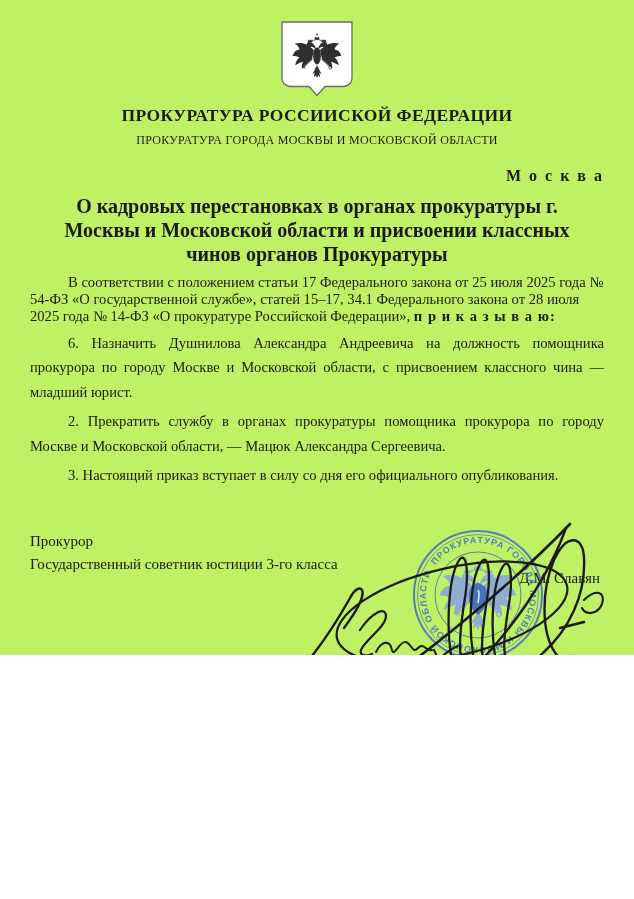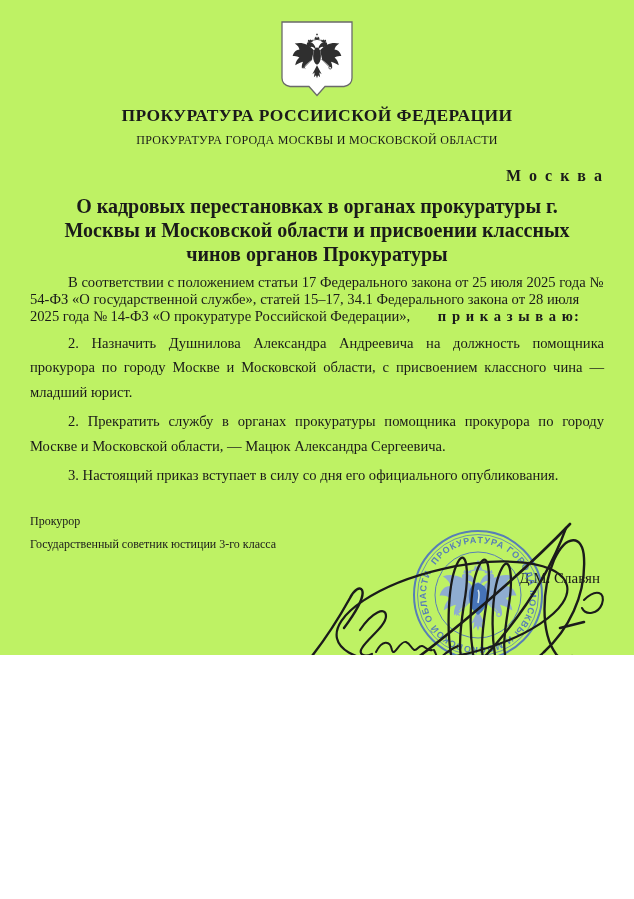--- a/index.html
+++ b/index.html
@@ -22,23 +22,23 @@
   .issue-date{
     font-style:italic;font-size:18px;color:#23466e;
     border-bottom:1.4px solid #23466e;padding:0 8px 1px 2px;
   }
   .doc-number{border-bottom:1.4px solid #23466e;padding:0 6px 1px 2px;font-size:18px;}
   .doc-number .no-sign{color:#23466e;font-style:normal;font-weight:bold;}
   .doc-number .no-val{color:#4a7ab5;font-style:italic;}
   .city{margin-top:16px;text-align:right;font-weight:bold;font-size:16px;line-height:20px;letter-spacing:2px;}
   .subject{margin-top:8px;text-align:center;font-weight:bold;font-size:20px;line-height:24px;padding:0 28px;}
   .intro{margin:8px 0 0 0;font-size:14.6px;line-height:17.2px;text-align:left;text-indent:38px;}
-  .intro .command{font-weight:bold;letter-spacing:1px;margin-left:24px;}
+  .intro .command{font-weight:bold;letter-spacing:1px;}
   .order-item{margin:5px 0 0 0;font-size:14.6px;line-height:24.5px;text-align:justify;text-indent:38px;}
-  .sig-block{margin-top:24px;font-size:12px;line-height:19px;}
+  .sig-block{margin-top:44px;font-size:15px;line-height:19px;}
   .sig-block .pos3{margin-top:4px;}
   .sig-name{position:absolute;top:570px;right:34px;font-size:15px;z-index:1;}
   .overlay{position:absolute;left:0;top:0;width:634px;height:899px;z-index:3;pointer-events:none;}
   .defs-hidden{position:absolute;width:0;height:0;overflow:hidden;}
 </style>
 </head>
 <body>
 
 <svg class="defs-hidden" aria-hidden="true">
   <defs>
@@ -85,21 +85,21 @@
   <div class="org1">ПРОКУРАТУРА РОССИИСКОЙ ФЕДЕРАЦИИ</div>
   <div class="org2">ПРОКУРАТУРА ГОРОДА МОСКВЫ И МОСКОВСКОЙ ОБЛАСТИ</div>
 
 
   <div class="city">М о с к в а</div>
 
   <div class="subject">О кадровых перестановках в органах прокуратуры г. Москвы и Московской области и присвоении классных чинов органов Прокуратуры</div>
 
   <p class="intro"><span>В соответствии с положением статьи 17 Федерального закона от 25 июля 2025 года № 54-ФЗ «О государственной службе», статей 15–17, 34.1 Федерального закона от 28 июля 2025 года № 14-ФЗ «О прокуратуре Российской Федерации», </span><span class="command">п р и к а з ы в а ю:</span></p>
 
-  <p class="order-item">2. Назначить Душнилова Александра Андреевича на должность помощника прокурора по городу Москве и Московской области, с присвоением классного чина — младший юрист.</p>
+  <p class="order-item">6. Назначить Душнилова Александра Андреевича на должность помощника прокурора по городу Москве и Московской области, с присвоением классного чина — младший юрист.</p>
   <p class="order-item">2. Прекратить службу в органах прокуратуры помощника прокурора по городу Москве и Московской области, — Мацюк Александра Сергеевича.</p>
   <p class="order-item">3. Настоящий приказ вступает в силу со дня его официального опубликования.</p>
 
   <div class="sig-block">
     <div class="pos1">Прокурор</div>
     <div class="pos3">Государственный советник юстиции 3-го класса</div>
   </div>
 
   <div class="sig-name">Д.М. Славян</div>
 

